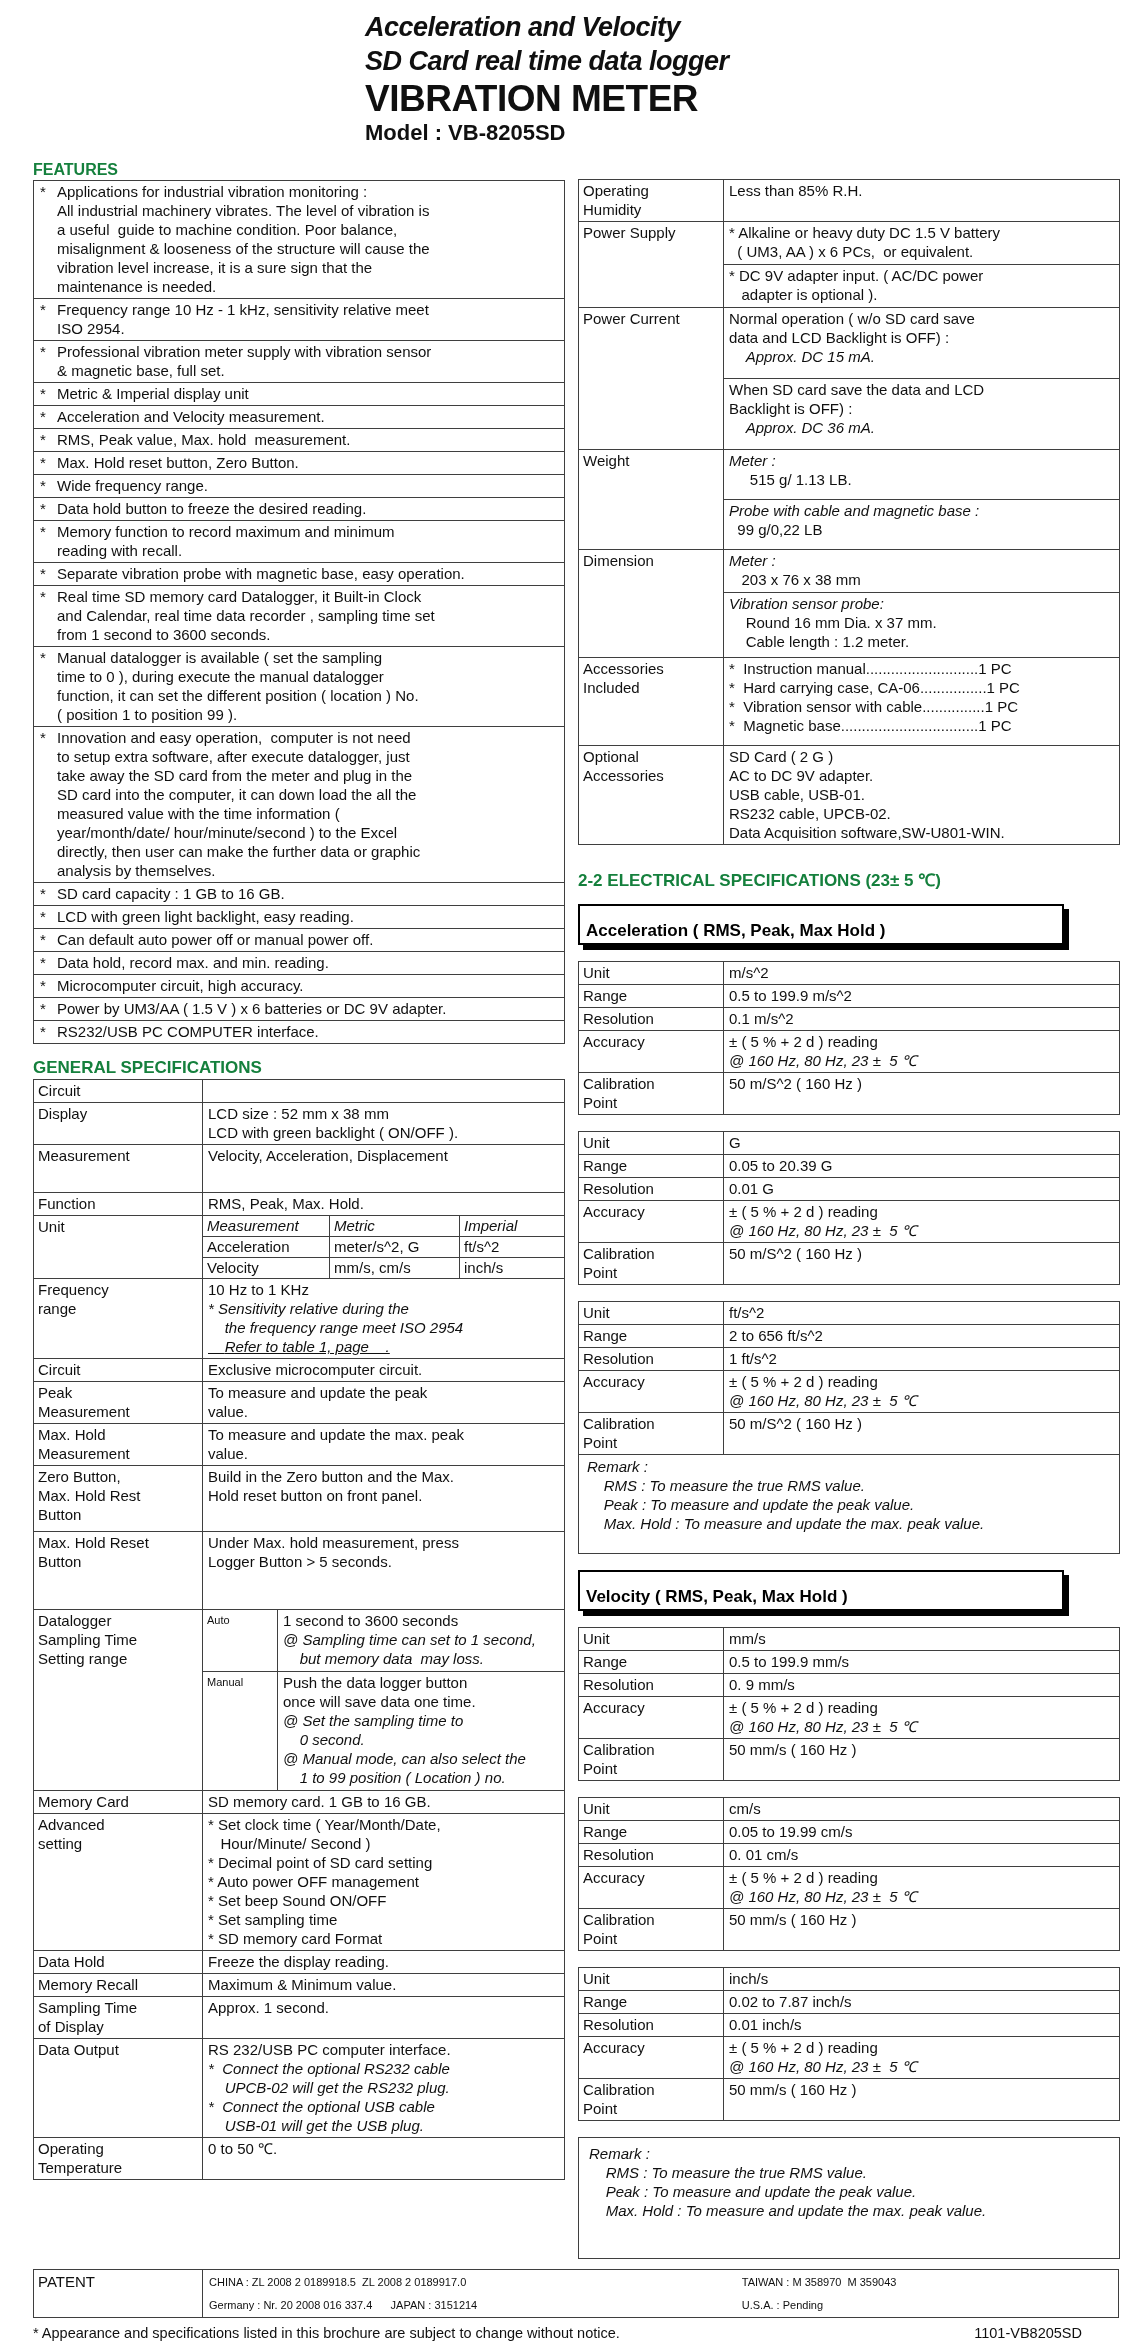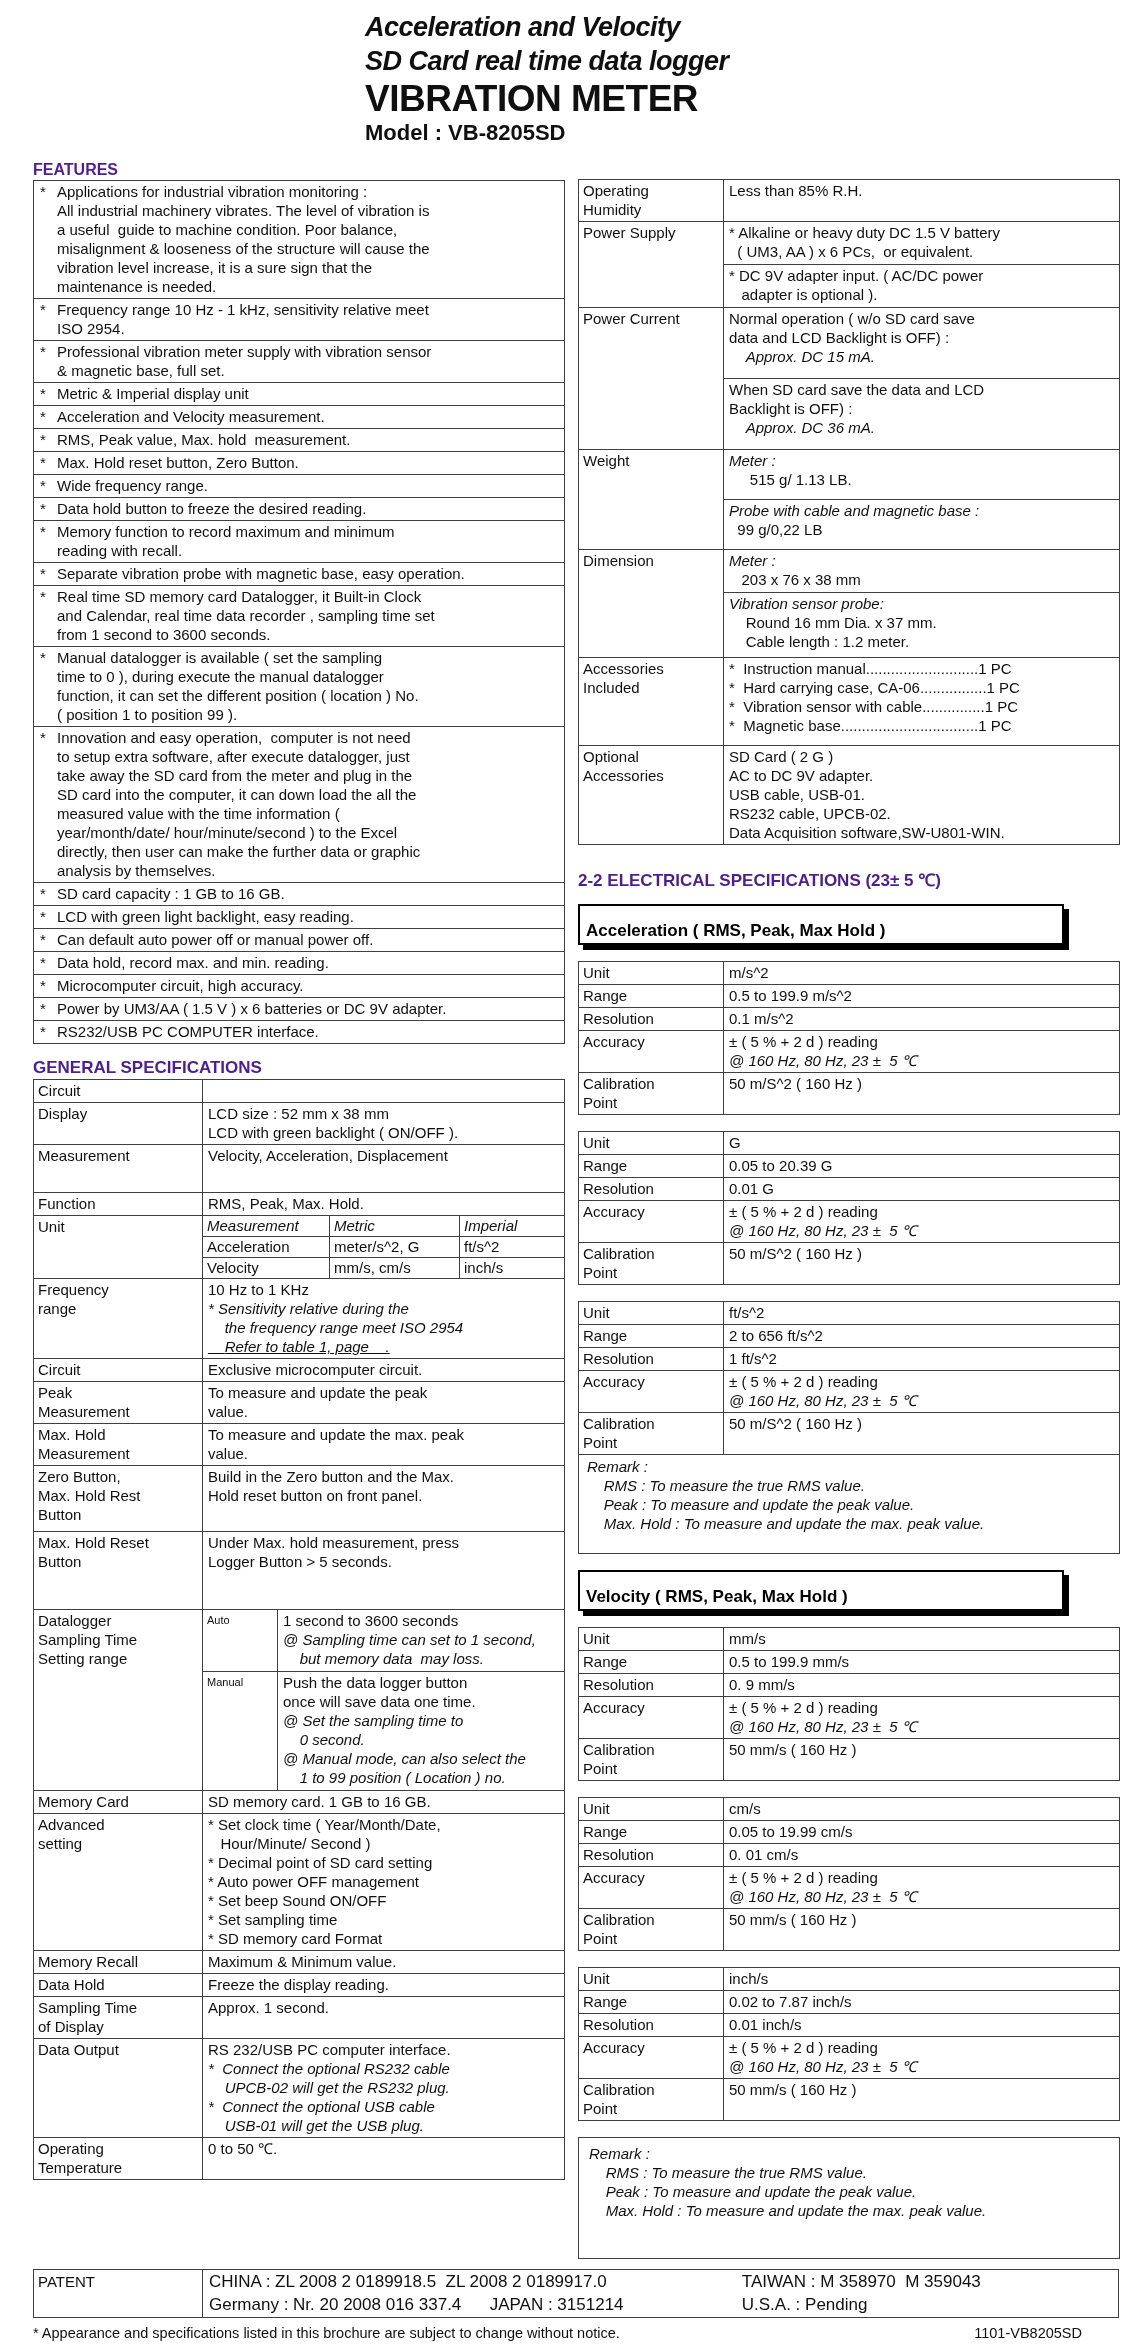--- a/index.html
+++ b/index.html
@@ -7,21 +7,21 @@
         font-family:"Liberation Sans",sans-serif;color:#101010;}
   
   .title-block{padding-top:10px;margin-left:365px;margin-bottom:14px;}
   .t-it{font-size:27px;font-weight:bold;font-style:italic;line-height:34px;letter-spacing:-0.5px;}
   .t-main{font-size:37px;font-weight:bold;line-height:42px;letter-spacing:-0.5px;}
   .t-model{font-size:22px;font-weight:bold;line-height:26px;}
   
   .columns{display:flex;padding-left:33px;gap:13px;align-items:flex-start;}
   .col-left{width:532px;flex:0 0 532px;}
   .col-right{width:542px;flex:0 0 542px;}
-  .sec-heading{font-size:16px;font-weight:bold;line-height:19px;margin:0 0 1px 0;color:#4c1d95;}
+  .sec-heading{font-size:16px;font-weight:bold;line-height:19px;margin:0 0 1px 0;color:#15803d;}
   .general-heading{margin-top:14px;margin-bottom:2px;font-size:17px;}
   .elec-heading{margin-top:26px;margin-bottom:14px;font-size:17px;}
   
   .spec-table{border:1px solid #3f3f3f;background:#fff;}
   .spec-row{display:flex;border-top:1px solid #3f3f3f;}
   .spec-row:first-child{border-top:none;}
   .spec-label{width:160px;flex:0 0 160px;border-right:1px solid #3f3f3f;padding:1px 4px 2px;
               white-space:pre-line;font-size:15px;line-height:19px;}
   .col-right .spec-label{width:136px;flex:0 0 136px;}
   .spec-value{flex:1;min-width:0;}
@@ -61,21 +61,21 @@
   .hdr-box{width:470px;border:2px solid #000;box-shadow:5px 5px 0 #000;background:#fff;
            font-size:17px;font-weight:bold;line-height:21px;padding:14px 6px 2px;margin-bottom:16px;color:#000;}
   .elec-table{margin-bottom:16px;}
   .elec-table .remark-cell{min-height:92px;}
   #velocity-remark{border:1px solid #3f3f3f;margin-top:6px;padding:6px 10px;min-height:108px;}
   #velocity-hdr{margin-top:6px;}
   
   .patent-table{display:flex;border:1px solid #3f3f3f;margin:10px 0 4px 33px;width:1086px;box-sizing:border-box;}
   .patent-label{width:160px;flex:0 0 160px;border-right:1px solid #3f3f3f;padding:2px 4px;font-size:15px;line-height:20px;}
   .patent-content{flex:1;display:grid;grid-template-columns:59% 41%;padding:2px 6px;row-gap:3px;}
-  .patent-cell{font-size:17px;line-height:20px;white-space:pre-wrap;}
+  .patent-cell{font-size:11px;line-height:20px;white-space:pre-wrap;}
   .footer{display:flex;justify-content:space-between;padding:2px 45px 0 33px;font-size:14.5px;line-height:18px;}
 </style>
 </head>
 <body>
 
 <div class="page">
 
   <div class="title-block">
     <div class="t-it">Acceleration and Velocity</div>
     <div class="t-it">SD Card real time data logger</div>
@@ -386,32 +386,32 @@
                 <div class="ln">   Hour/Minute/ Second )</div>
                 <div class="ln">* Decimal point of SD card setting</div>
                 <div class="ln">* Auto power OFF management</div>
                 <div class="ln">* Set beep Sound ON/OFF</div>
                 <div class="ln">* Set sampling time</div>
                 <div class="ln">* SD memory card Format</div>
               </div>
             </div>
           </div>
           <div class="spec-row">
+            <div class="spec-label">Data Hold</div>
+            <div class="spec-value">
+              <div class="lines plain">
+                <div class="ln">Freeze the display reading.</div>
+              </div>
+            </div>
+          </div>
+          <div class="spec-row">
             <div class="spec-label">Memory Recall</div>
             <div class="spec-value">
               <div class="lines plain">
                 <div class="ln">Maximum &amp; Minimum value.</div>
-              </div>
-            </div>
-          </div>
-          <div class="spec-row">
-            <div class="spec-label">Data Hold</div>
-            <div class="spec-value">
-              <div class="lines plain">
-                <div class="ln">Freeze the display reading.</div>
               </div>
             </div>
           </div>
           <div class="spec-row">
             <div class="spec-label">Sampling Time
 of Display</div>
             <div class="spec-value">
               <div class="lines plain">
                 <div class="ln">Approx. 1 second.</div>
               </div>

